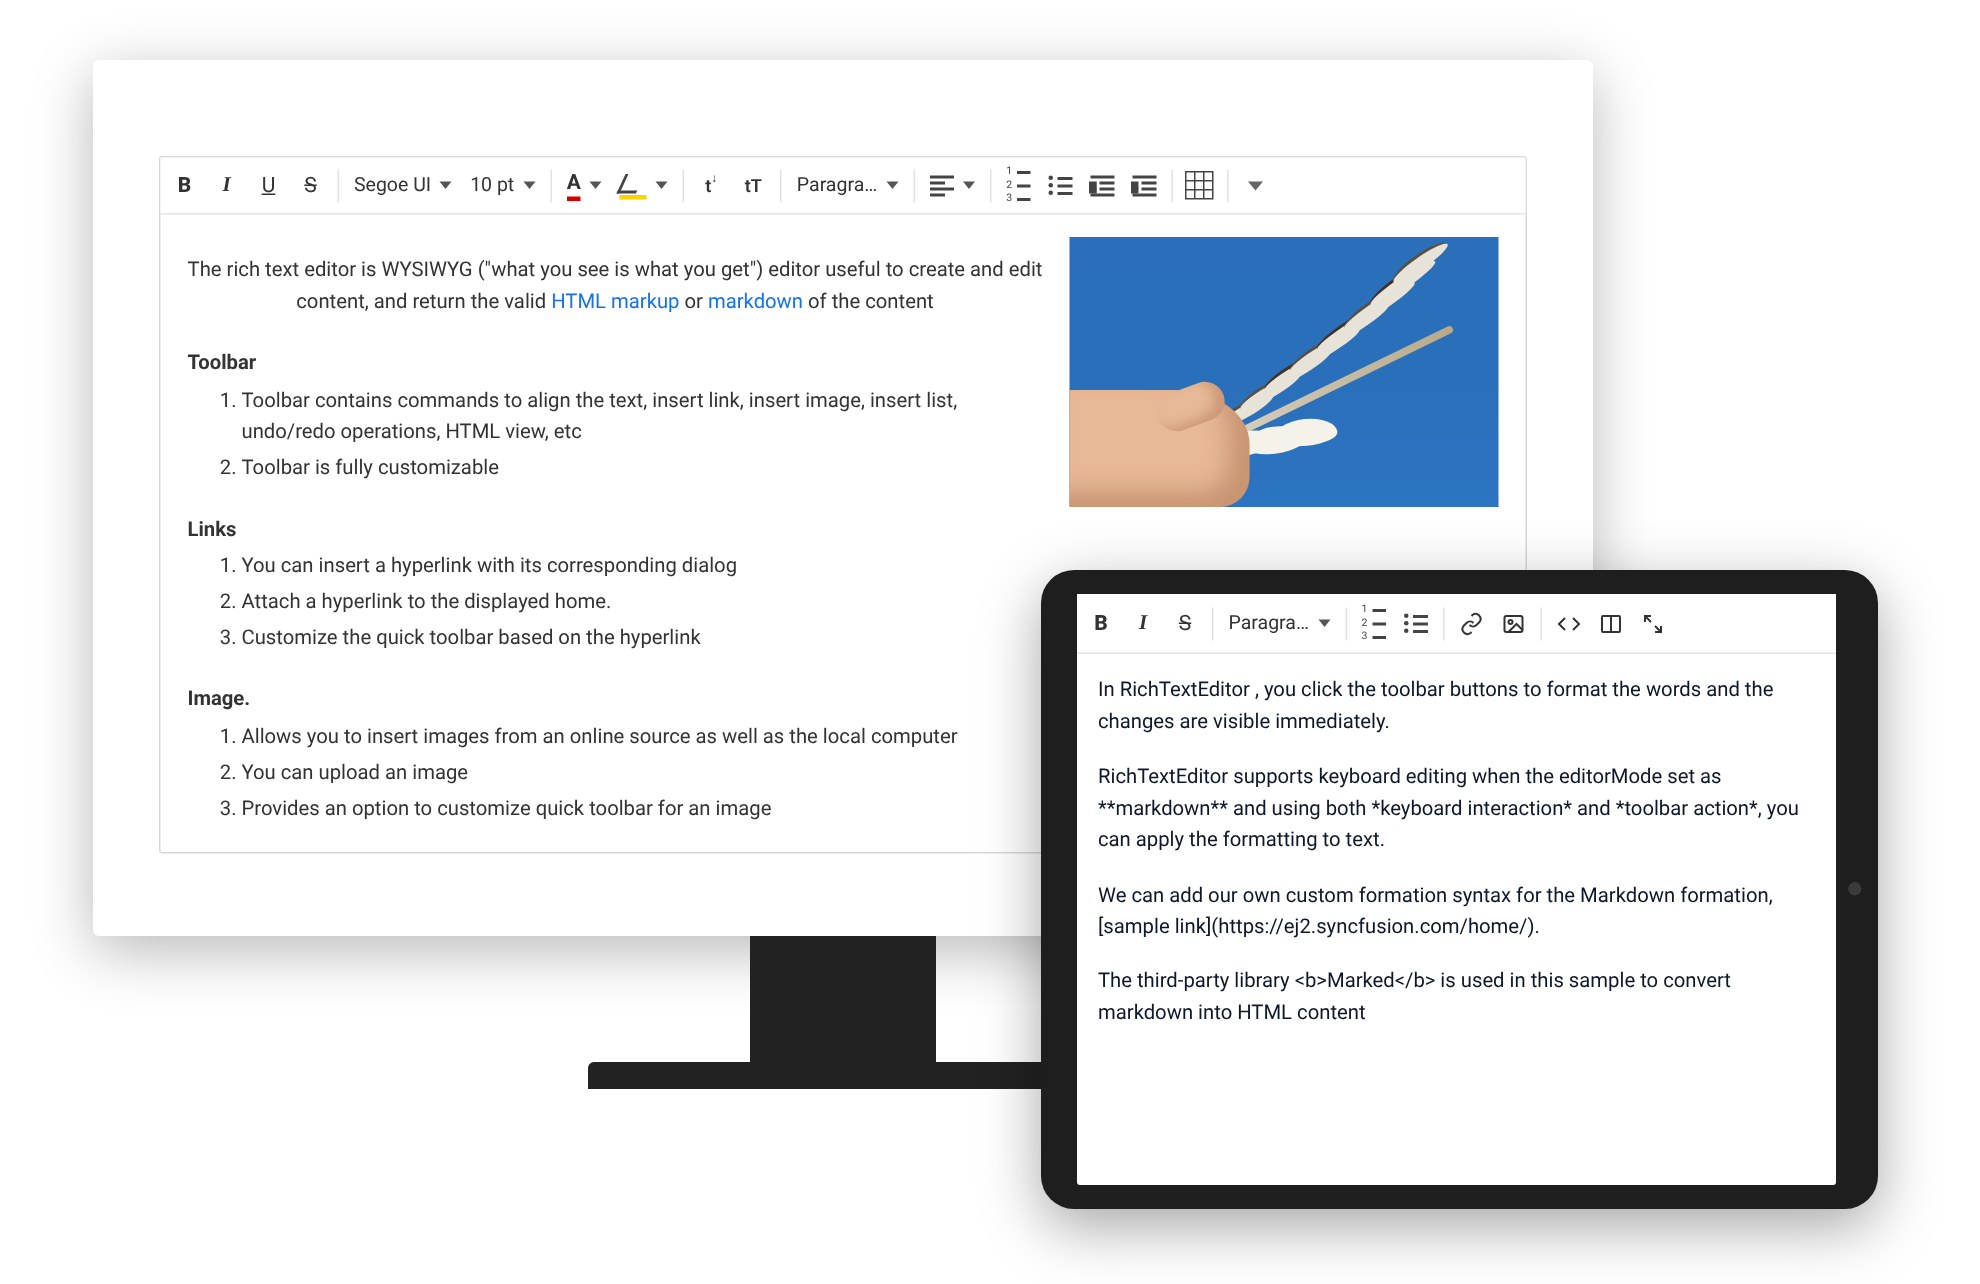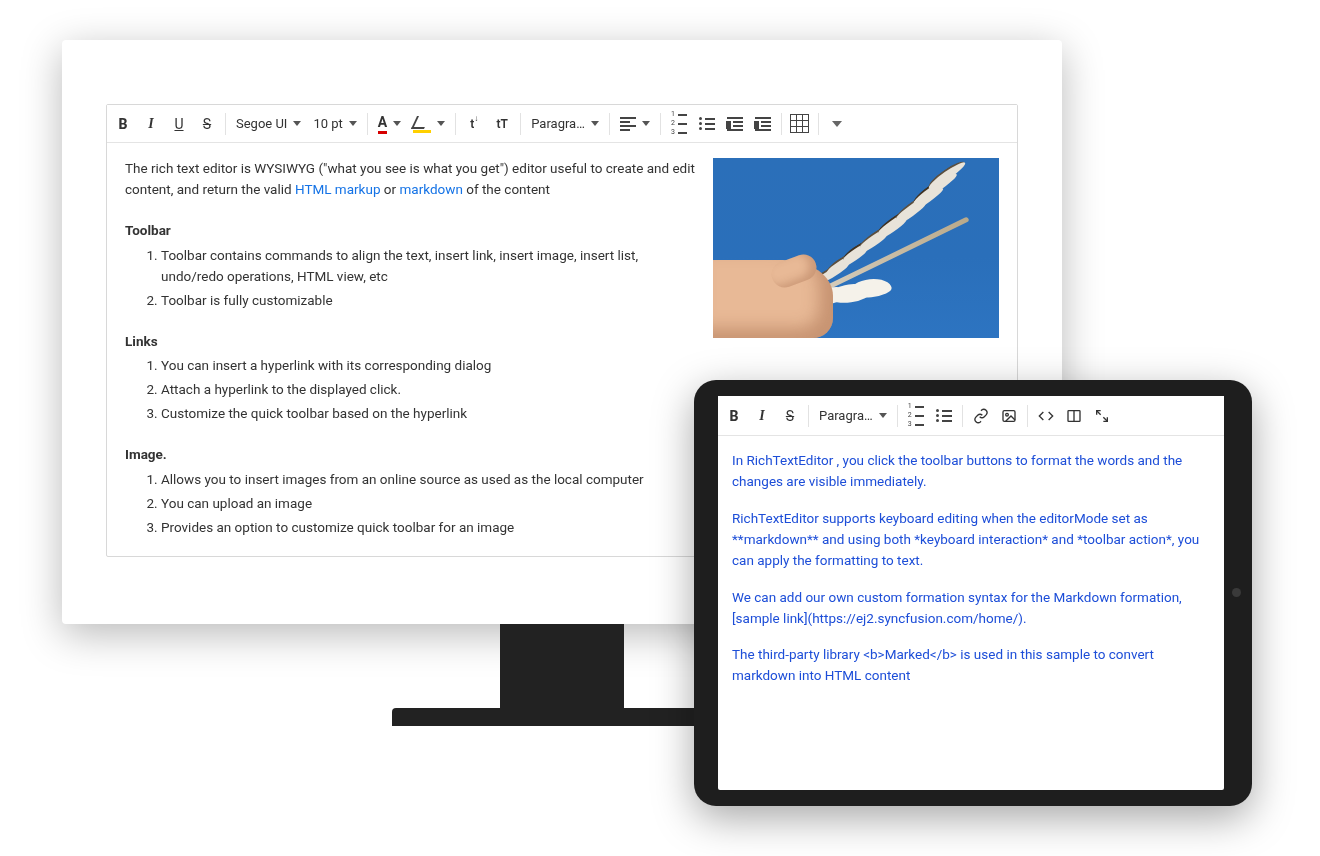--- a/index.html
+++ b/index.html
@@ -170,21 +170,21 @@
   }
   .content-area {
     padding: 15px 18px;
     font-size: 13.5px;
     line-height: 1.55;
     color: #333;
     position: relative;
   }
   .content-cols { display:flex; gap:18px; }
   .content-text { flex: 1; }
-  .content-text p { margin: 0 0 3px 0; }
+  .content-text p { margin: 12px 0 3px 0; text-align: center; }
   .content-text a { color: #1573e6; text-decoration: none; }
   .content-text h4 { margin: 20px 0 4px 0; font-size: 13.5px; font-weight: 700; }
   .content-text ol { margin: 2px 0 2px 0; padding-left: 36px; }
   .content-text ol li { margin: 3px 0; }
   .feather-img {
     width: 286px;
     height: 180px;
     flex-shrink:0;
     position: relative;
     overflow:hidden;
@@ -254,21 +254,21 @@
     background: #fff;
     border-radius: 2px;
     display:flex;
     flex-direction:column;
   }
   .tablet .toolbar { height:40px; }
   .tablet-content {
     padding: 14px 14px 6px 14px;
     font-size: 13.5px;
     line-height: 1.55;
-    color: #1d4ed8;
+    color: #0f172a;
     overflow:hidden;
   }
   .tablet-content p { margin: 0 0 2px 0; }
   .tablet-content .gap { height:14px; }
 </style>
 </head>
 <body>
 
 <div class="monitor">
   <div class="monitor-screen">
@@ -395,26 +395,26 @@
               <span>The rich text editor is WYSIWYG ("what you see is what you get") editor useful to create and edit content, and return the valid </span><a href="#">HTML markup</a><span> or </span><a href="#">markdown</a><span> of the content</span>
             </p>
             <h4>Toolbar</h4>
             <ol>
               <li>Toolbar contains commands to align the text, insert link, insert image, insert list, undo/redo operations, HTML view, etc</li>
               <li>Toolbar is fully customizable</li>
             </ol>
             <h4>Links</h4>
             <ol>
               <li>You can insert a hyperlink with its corresponding dialog</li>
-              <li>Attach a hyperlink to the displayed click.</li>
+              <li>Attach a hyperlink to the displayed home.</li>
               <li>Customize the quick toolbar based on the hyperlink</li>
             </ol>
             <h4>Image.</h4>
             <ol>
-              <li>Allows you to insert images from an online source as used as the local computer</li>
+              <li>Allows you to insert images from an online source as well as the local computer</li>
               <li>You can upload an image</li>
               <li>Provides an option to customize quick toolbar for an image</li>
             </ol>
           </div>
           <div class="feather-img">
             <div class="feather">
               <div class="shaft"></div>
 
               <div class="barb" style="left:10px; top:70px; transform:rotate(-8deg);"></div>
               <div class="barb" style="left:28px; top:64px; transform:rotate(-8deg);width:46px;"></div>

